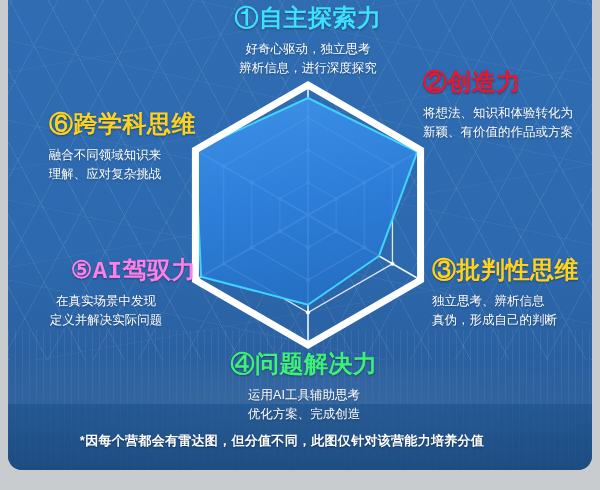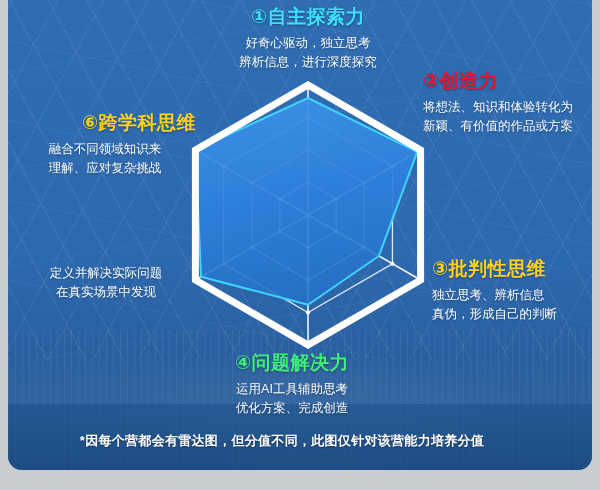--- a/index.html
+++ b/index.html
@@ -50,33 +50,34 @@
     background:linear-gradient(180deg,rgba(26,80,140,.55),rgba(25,72,125,.75));
     pointer-events:none;
   }
 
   
   .radar{position:absolute;left:150px;top:60px;width:300px;height:310px;}
 
   
   .lbl{position:absolute;text-align:center;}
   .lbl .ttl{
-    font-size:19px;font-weight:bold;line-height:1.15;
+    font-size:24px;font-weight:bold;line-height:1.15;
     white-space:nowrap;letter-spacing:.5px;
     text-shadow:0 1px 2px rgba(0,0,0,.35);
+    font-family:Liberation Mono, monospace;
   }
   .lbl .sub{
     margin-top:6px;color:#ffffff;font-size:12.5px;line-height:1.55;
     white-space:nowrap;text-shadow:0 1px 2px rgba(0,0,0,.30);
   }
 
   #lbl-1{left:200px;top:6px;width:200px;}
   #lbl-2{left:415px;top:70px;width:180px;text-align:left;}
   #lbl-3{left:424px;top:258px;width:176px;text-align:left;}
-  #lbl-4{left:184px;top:352px;width:200px;}
+  #lbl-4{left:196px;top:352px;width:200px;}
   #lbl-5{left:8px;top:258px;width:180px;text-align:right;}
   #lbl-6{left:6px;top:70px;width:182px;text-align:right;}
 
   #lbl-2 .sub,#lbl-3 .sub{text-align:left;}
   #lbl-5 .sub,#lbl-6 .sub{text-align:center;}
 
   .footnote{
     position:absolute;left:0;top:432px;width:548px;text-align:center;
     color:#ffffff;font-size:13px;font-weight:bold;letter-spacing:.3px;
     text-shadow:0 1px 2px rgba(0,0,0,.4);
@@ -166,23 +167,24 @@
 
     <div class="lbl" id="lbl-4">
       <div class="ttl" style="color: rgb(63, 240, 122);">④问题解决力</div>
       <div class="sub">
         <div>运用AI工具辅助思考</div>
         <div>优化方案、完成创造</div>
       </div>
     </div>
 
     <div class="lbl" id="lbl-5">
+      <div class="ttl" style="color: rgb(255, 126, 232);">⑤AI驾驭力</div>
       <div class="sub">
+        <div>在真实场景中发现</div>
         <div>定义并解决实际问题</div>
-        <div>在真实场景中发现</div>
       </div>
     </div>
 
     <div class="lbl" id="lbl-6">
       <div class="ttl" style="color: rgb(255, 210, 30); margin-top: 42px;">⑥跨学科思维</div>
       <div class="sub">
         <div>融合不同领域知识来</div>
         <div>理解、应对复杂挑战</div>
       </div>
     </div>

